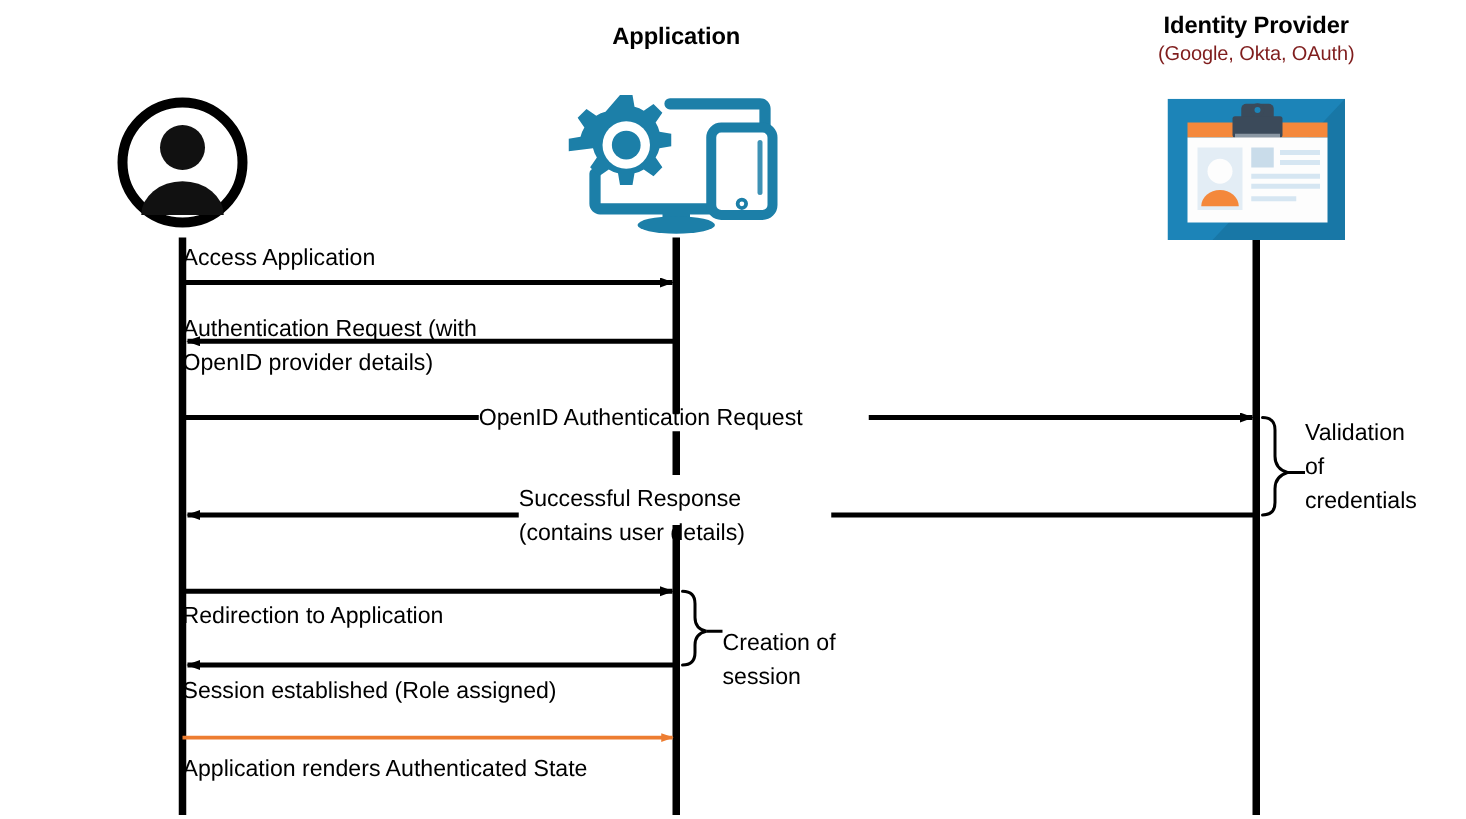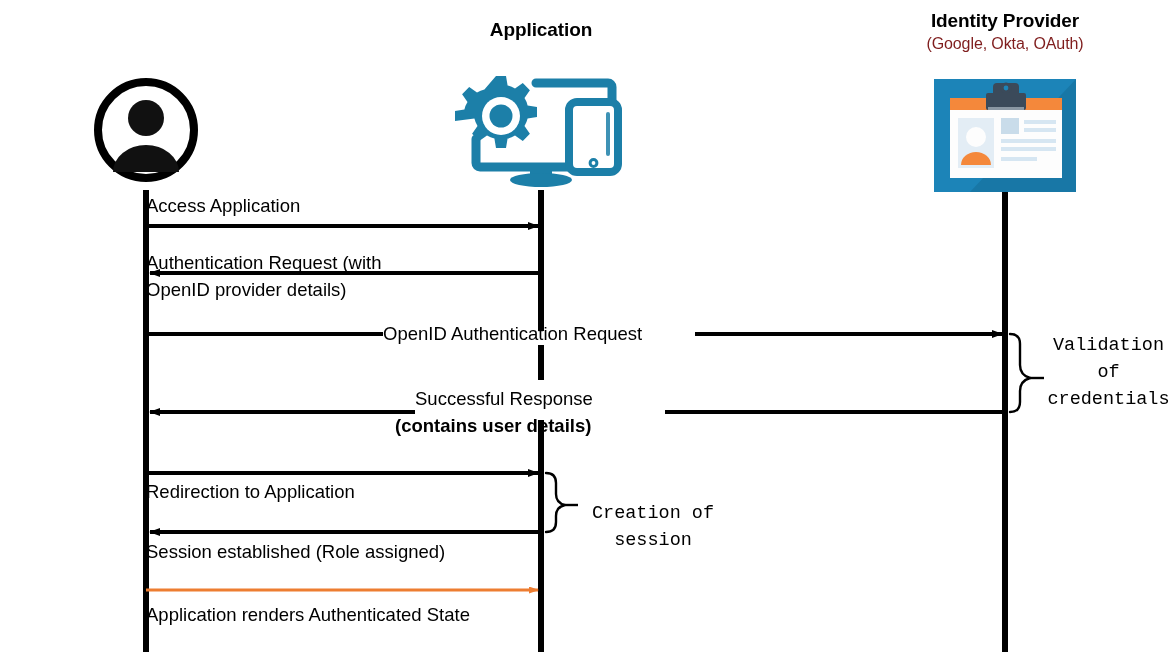--- a/index.html
+++ b/index.html
@@ -46,25 +46,24 @@
   .msg-label {
     position: absolute;
     text-align: left;
     color: #000000;
     font-size: 18.5px;
     line-height: 27px;
     white-space: nowrap;
   }
   .note-label {
     position: absolute;
-    text-align: center;
+    text-align: left;
     color: #000000;
     font-size: 18.5px;
     line-height: 27px;
-    font-family: Liberation Mono, monospace;
   }
   .icon-box {
     position: absolute;
   }
 </style>
 </head>
 <body>
 
 <div id="diagram-root">
 
@@ -196,21 +195,21 @@
     <span>OpenID provider details)</span>
   </div>
 
   <div class="msg-label" style="left:383px; top:320px; width:312px;">
     <span>OpenID Authentication Request</span>
   </div>
 
   <div class="msg-label" style="left:415px; top:385px; width:250px;">
     <span>Successful Response</span>
   </div>
-  <div class="msg-label" style="left:395px; top:412px; width:250px;font-weight:bold;">
+  <div class="msg-label" style="left:415px; top:412px; width:250px;">
     <span>(contains user details)</span>
   </div>
 
   <div class="msg-label" style="left:146px; top:478px; width:395px;">
     <span>Redirection to Application</span>
   </div>
 
   <div class="msg-label" style="left:146px; top:538px; width:395px;">
     <span>Session established (Role assigned)</span>
   </div>

